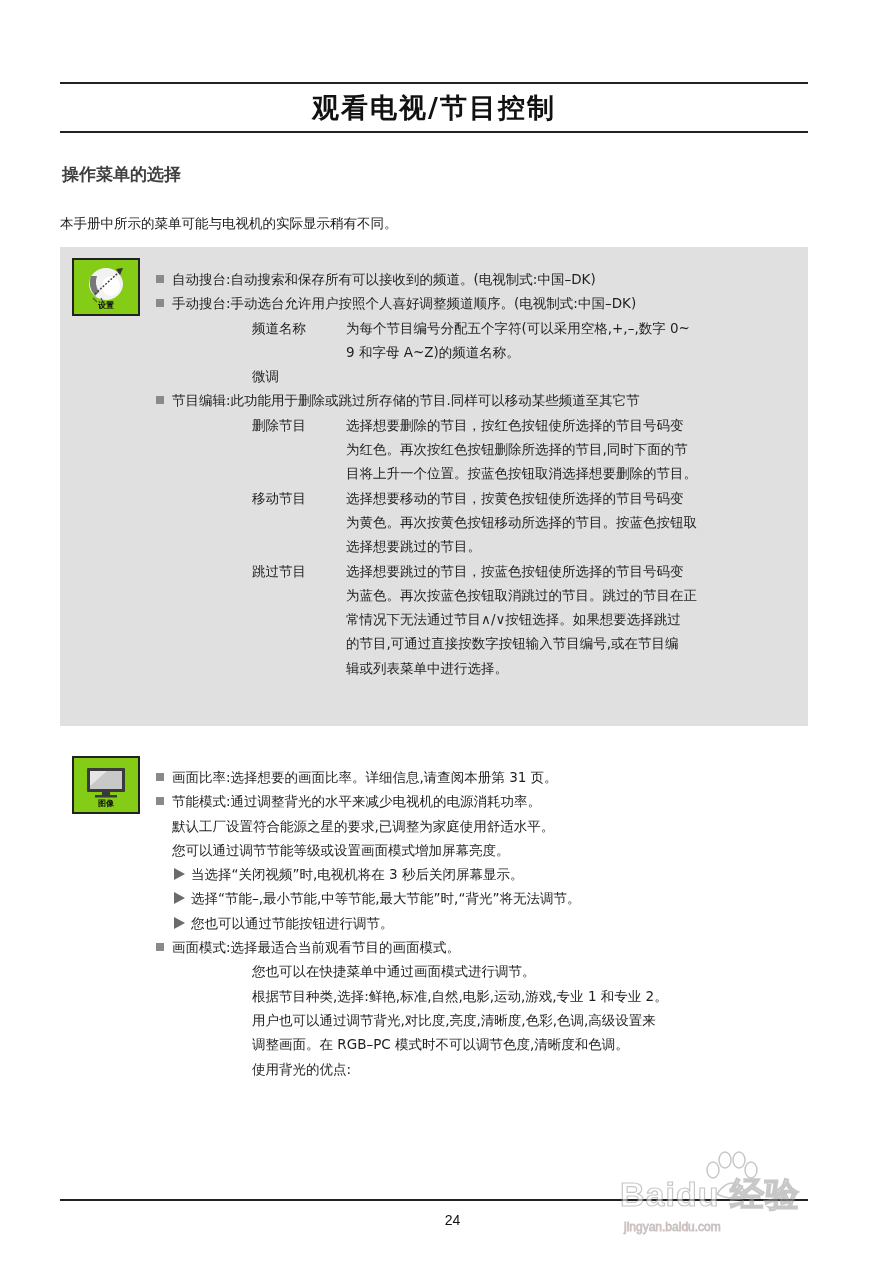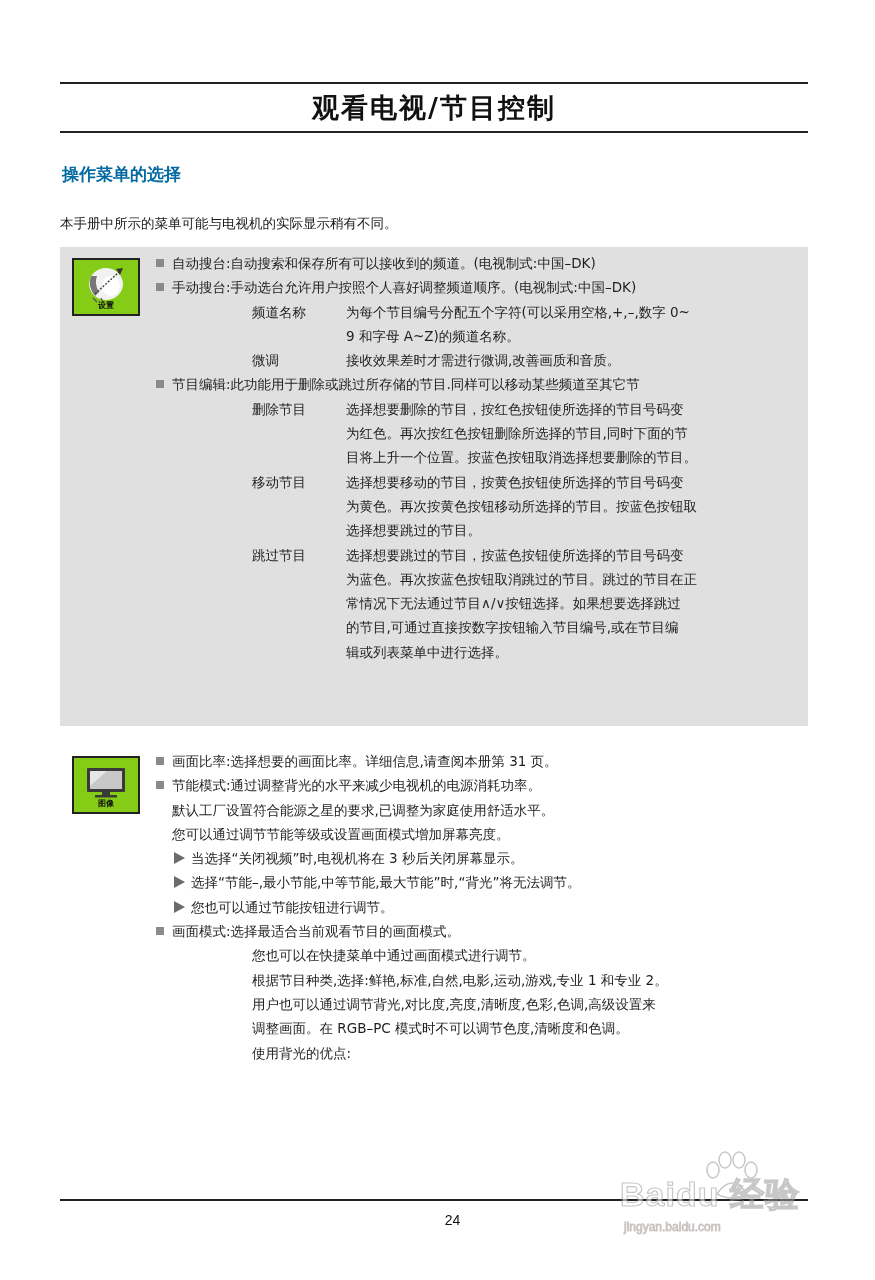--- a/index.html
+++ b/index.html
@@ -10,21 +10,21 @@
     .rule.top { top: 82px; }
     .rule.title-bottom { top: 131px; }
     .rule.footer { top: 1199px; height: 2px; }
 
     .page-title {
       position: absolute; top: 86px; left: 60px; width: 748px; height: 44px;
       text-align: center; font-size: 27px; font-weight: bold; line-height: 44px;
       letter-spacing: 2px; color: #111;
     }
     .section-heading {
-      position: absolute; top: 162px; left: 62px; font-size: 17px; line-height: 24px; color: #0369a1;
+      position: absolute; top: 162px; left: 62px; font-size: 17px; line-height: 24px; color: #404040;
     }
     .intro-note {
       position: absolute; top: 213px; left: 60px; font-size: 13.5px; line-height: 20px; color: #1a1a1a;
     }
 
     .panel {
       position: absolute; left: 60px; width: 748px;
     }
     .panel.settings {
       top: 247px; height: 479px; background: #e0e0e0;
@@ -36,21 +36,21 @@
     .menu-icon {
       position: absolute; left: 12px; top: 11px; width: 68px; height: 58px;
       border: 2px solid #222; background: #84cc16;
       display: flex; flex-direction: column; align-items: center; justify-content: flex-end;
     }
     .menu-icon .glyph { position: absolute; top: 4px; left: 50%; transform: translateX(-50%); }
     .menu-icon .caption {
       font-size: 8px; font-weight: bold; color: #111; margin-bottom: 3px; position: relative; z-index: 1;
     }
 
-    .content { position: absolute; left: 92px; top: 4px; right: 0; font-size: 13.5px; line-height: 24.3px; color: #1f1f1f; }
+    .content { position: absolute; left: 92px; top: 20px; right: 0; font-size: 13.5px; line-height: 24.3px; color: #1f1f1f; }
 
     .row { position: relative; display: flex; white-space: nowrap; }
     .bullet-sq {
       display: inline-block; width: 8px; height: 8px; background: #8a8a8a; margin: 8px 8px 0 4px; flex: none;
     }
     .tri {
       display: inline-block; width: 0; height: 0; border-top: 6px solid transparent; border-bottom: 6px solid transparent;
       border-left: 11px solid #6b6b6b; margin: 6px 6px 0 0; flex: none;
     }
     .label { flex: none; }
@@ -115,23 +115,20 @@
     <div style="padding-left:100px;">
       <div class="sub">
         <span class="sublabel">频道名称</span>
         <span class="subtext">
           <div>为每个节目编号分配五个字符(可以采用空格,+,–,数字 0~</div>
           <div>9 和字母 A~Z)的频道名称。</div>
         </span>
       </div>
       <div class="sub">
         <span class="sublabel">微调</span>
-        <span class="subtext">
-          <div>接收效果差时才需进行微调,改善画质和音质。</div>
-        </span>
       </div>
     </div>
 
     <div class="row">
       <span class="bullet-sq"></span>
       <span class="label">节目编辑:</span>
       <span class="text">此功能用于删除或跳过所存储的节目.同样可以移动某些频道至其它节</span>
     </div>
     <div style="padding-left:100px;">
       <div class="sub">

